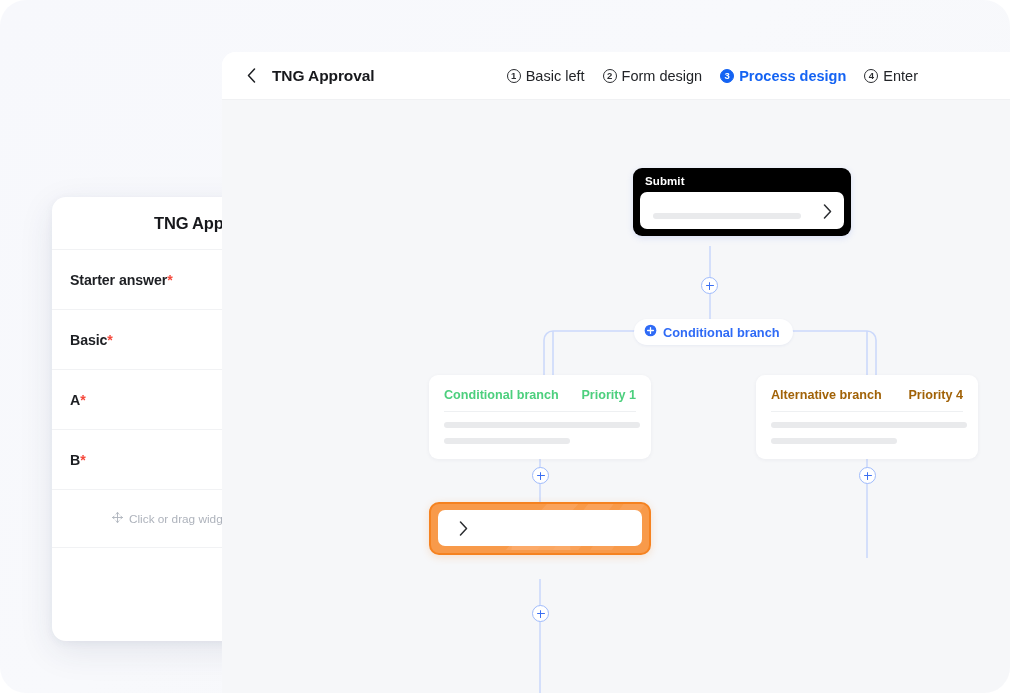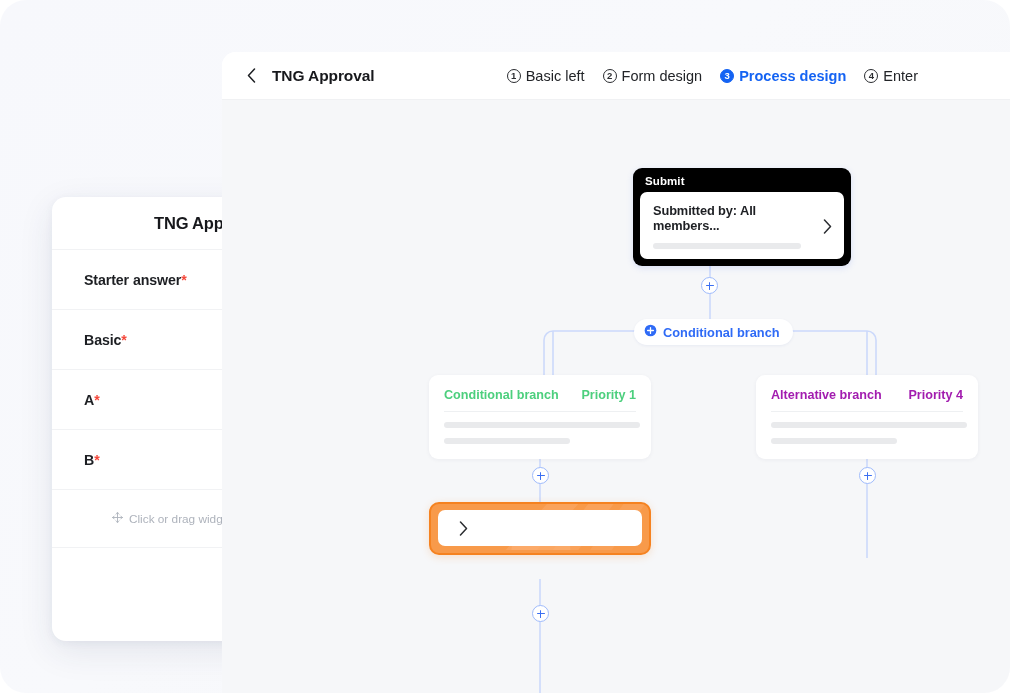--- a/index.html
+++ b/index.html
@@ -164,21 +164,21 @@
     font-weight: 700;
     padding-bottom: 9px;
     border-bottom: 1px solid #eef0f2;
   }
   .branch-card .ghost-bar:first-of-type { margin-top: 12px; }
   #branch-primary { left: 207px; top: 275px; width: 222px; }
   #branch-primary .branch-head { color: #4ccf7d; }
   #branch-primary .bar1 { width: 196px; }
   #branch-primary .bar2 { width: 126px; }
   #branch-alt { left: 534px; top: 275px; width: 222px; }
-  #branch-alt .branch-head { color: #a21caf; }
+  #branch-alt .branch-head { color: #a16207; }
   #branch-alt .bar1 { width: 196px; }
   #branch-alt .bar2 { width: 126px; }
 
   
   #cond-pill {
     position: absolute;
     left: 412px; top: 219px;
     display: flex; align-items: center; gap: 6px;
     background: #ffffff;
     border-radius: 14px;
@@ -234,21 +234,20 @@
     padding: 0 17px 0 18px;
     display: flex; align-items: center; justify-content: space-between;
     border-bottom: 1px solid #f1f2f4;
     cursor: pointer;
   }
   .row-label {
     font-size: 14.2px;
     font-weight: 700;
     color: #1d1f23;
     letter-spacing: -0.1px;
-    margin-left: 14px;
   }
   .req { color: #f5483b; font-weight: 700; }
   .row-value {
     display: flex; align-items: center; gap: 5px;
     font-size: 14px;
     color: #9ea3ac;
   }
   #drag-hint {
     height: 58px;
     display: flex; align-items: center; justify-content: center;
@@ -364,21 +363,20 @@
           <path d="M318 479 L318 613"></path>
 
           <path d="M645 341 L645 458"></path>
         </g>
       </svg>
 
       <div class="flow-node" id="node-submit">
         <div class="node-label">Submit</div>
         <div class="node-body">
           <div class="node-body-text">
-            <div class="node-title">Submitted by: All members...</div>
             <div class="ghost-bar"></div>
           </div>
           <div class="node-chevron">
             <svg width="9" height="15" viewBox="0 0 9 15">
                 <path d="M1.5 1l6 6.5-6 6.5" fill="none" stroke="#2b2d31" stroke-width="1.5" stroke-linecap="round" stroke-linejoin="round"></path>
               </svg>
           </div>
         </div>
       </div>
 

